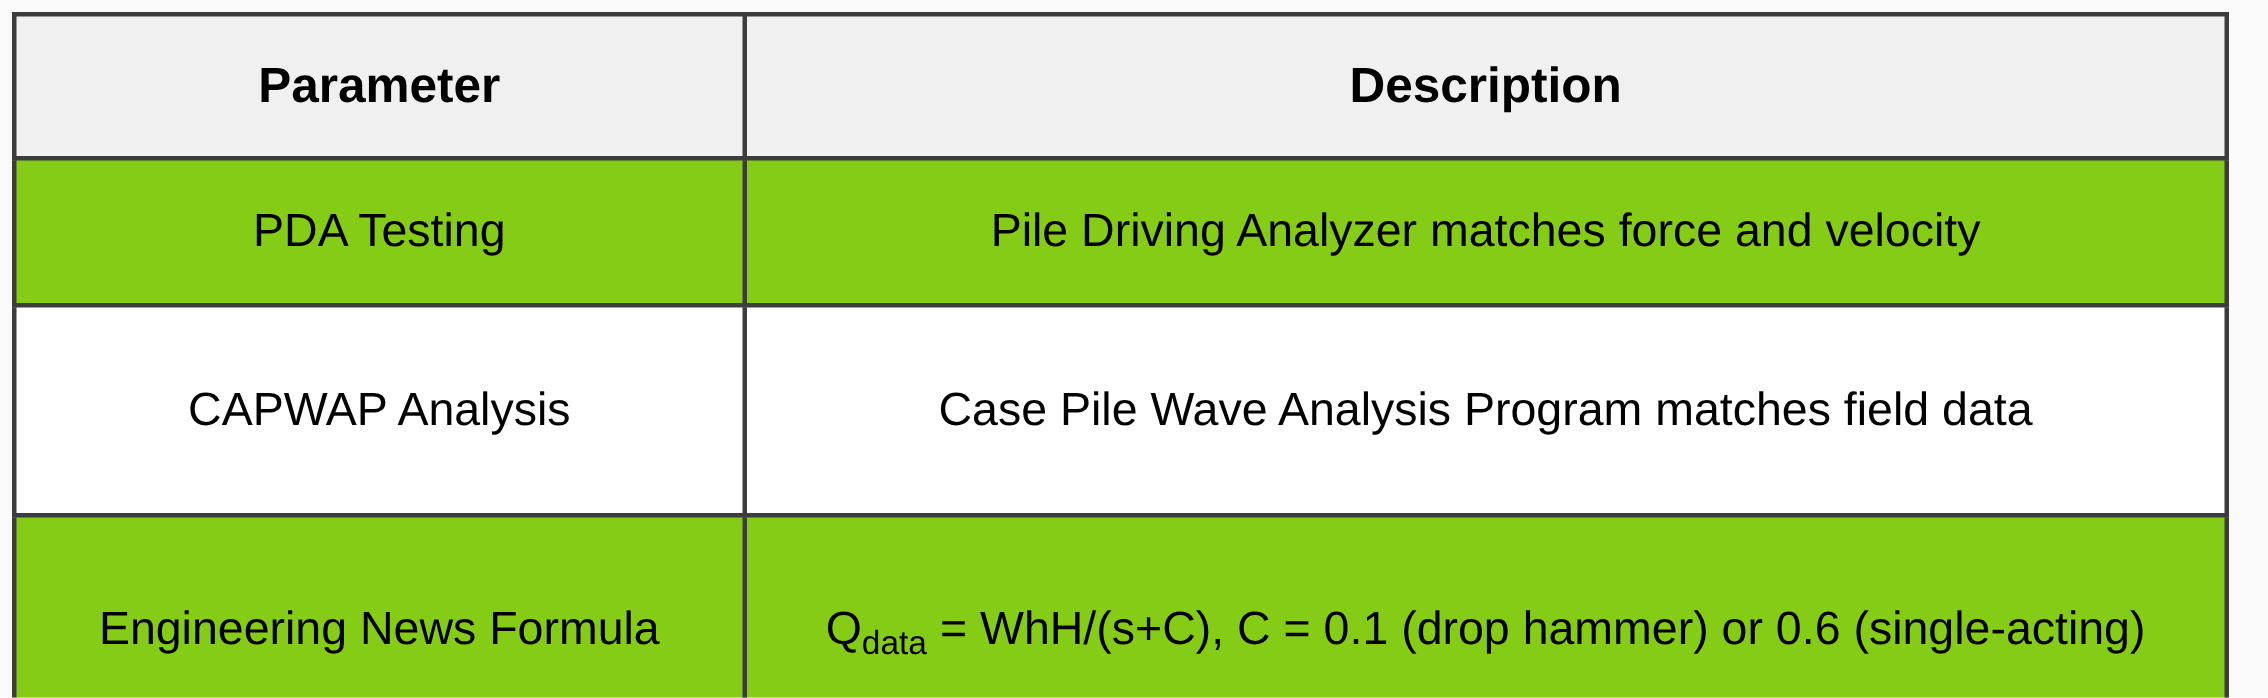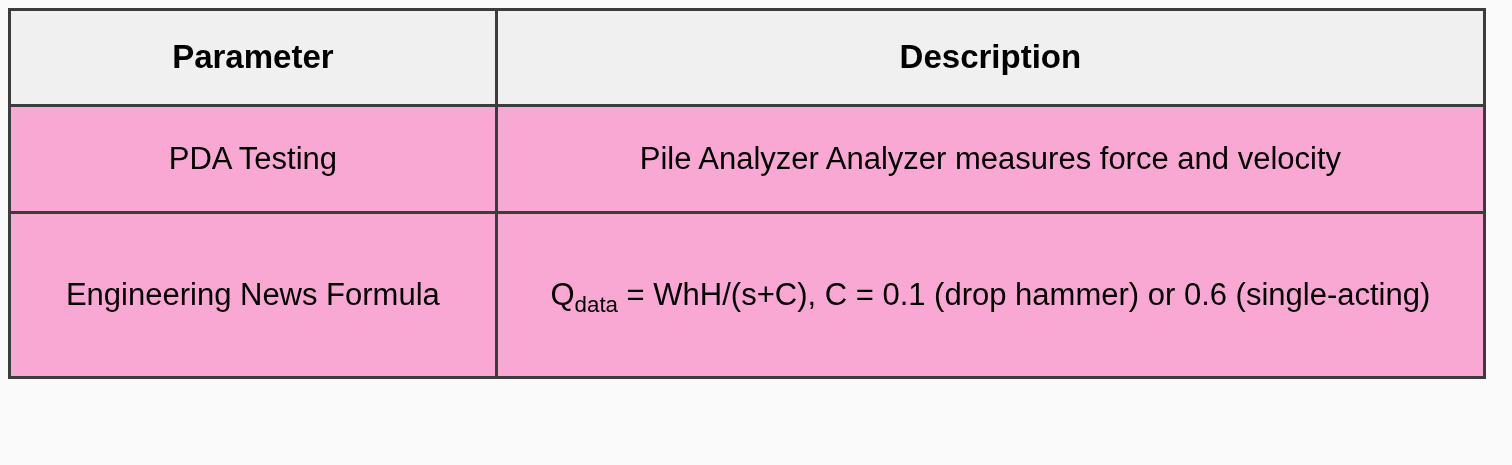--- a/index.html
+++ b/index.html
@@ -41,21 +41,21 @@
   table.data-table thead th {
     background: #f0f0f0;
     font-weight: bold;
     font-size: 33px;
     height: 85px;
   }
   table.data-table tbody td {
     font-size: 31px;
     font-weight: normal;
   }
-  tr.row-shade td { background: #f9a8d4; }
+  tr.row-shade td { background: #84cc16; }
   tr.row-plain td { background: #ffffff; }
 
   tr.r-1 td { height: 87px; }
   tr.r-2 td { height: 129px; }
   tr.r-3 td { height: 140px; }
 
   .formula { white-space: normal; }
   .formula sub {
     font-size: 0.72em;
     vertical-align: baseline;
@@ -74,21 +74,25 @@
     </colgroup>
     <thead>
       <tr>
         <th>Parameter</th>
         <th>Description</th>
       </tr>
     </thead>
     <tbody>
       <tr class="row-shade r-1">
         <td>PDA Testing</td>
-        <td>Pile Analyzer Analyzer measures force and velocity</td>
+        <td>Pile Driving Analyzer matches force and velocity</td>
+      </tr>
+      <tr class="row-plain r-2">
+        <td>CAPWAP Analysis</td>
+        <td>Case Pile Wave Analysis Program matches field data</td>
       </tr>
       <tr class="row-shade r-3">
         <td>Engineering News Formula</td>
         <td class="formula"><span>Q</span><sub>data</sub><span> = WhH/(s+C), C = 0.1 (drop hammer) or 0.6 (single-acting)</span></td>
       </tr>
     </tbody>
   </table>
 </div>
 
 </body></html>

